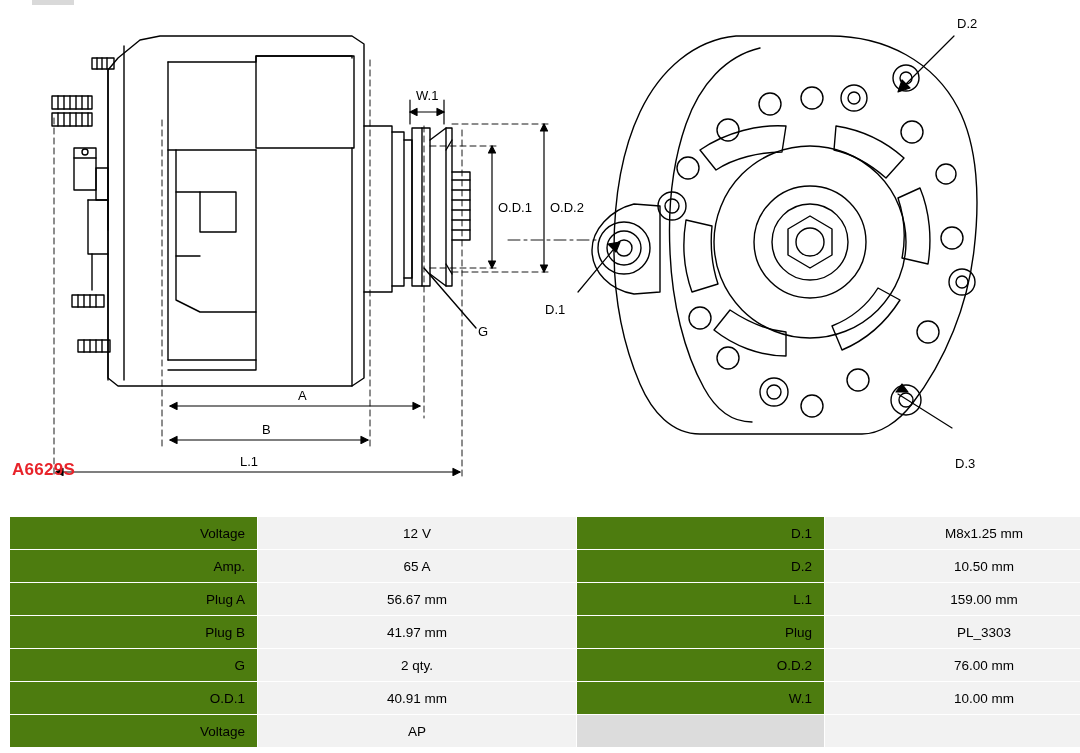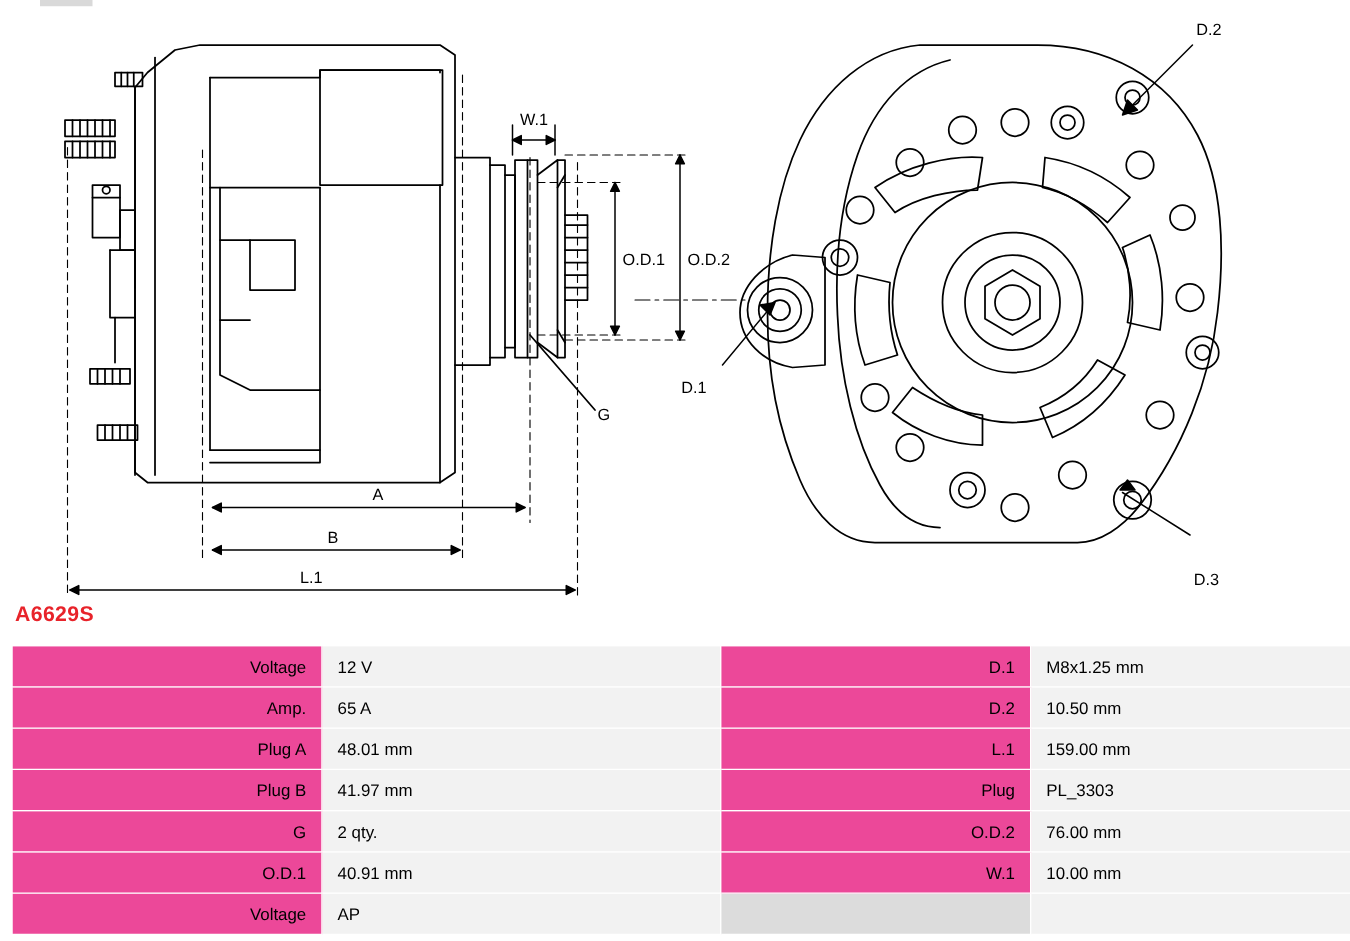--- a/index.html
+++ b/index.html
@@ -23,21 +23,21 @@
   .drawing {
     position: absolute;
     left: 0;
     top: 0;
     width: 1080px;
     height: 490px;
   }
   .part-number {
     position: absolute;
     left: 12px;
-    top: 482px;
+    top: 460px;
     font-size: 17px;
     font-weight: bold;
     color: #e8232a;
     letter-spacing: 0.3px;
   }
   .spec-table {
     position: absolute;
     left: 9px;
     top: 516px;
     width: 1062px;
@@ -45,27 +45,27 @@
     table-layout: fixed;
   }
   .spec-table td {
     height: 32px;
     font-size: 13.5px;
     padding: 0 12px;
     border: 1px solid #ffffff;
     vertical-align: middle;
   }
   .lbl {
-    background: #ec4899;
+    background: #4d7c0f;
     text-align: right;
     width: 223px;
   }
   .val {
     background: #f2f2f2;
-    text-align: left;
+    text-align: center;
     width: 294px;
   }
   .blank {
     background: #f2f2f2;
   }
   .blank-lbl {
     background: #dcdcdc;
   }
   svg text {
     font-family: "Liberation Sans", sans-serif;
@@ -317,21 +317,21 @@
         <td class="val">M8x1.25 mm</td>
       </tr>
       <tr>
         <td class="lbl">Amp.</td>
         <td class="val">65 A</td>
         <td class="lbl">D.2</td>
         <td class="val">10.50 mm</td>
       </tr>
       <tr>
         <td class="lbl">Plug A</td>
-        <td class="val">48.01 mm</td>
+        <td class="val">56.67 mm</td>
         <td class="lbl">L.1</td>
         <td class="val">159.00 mm</td>
       </tr>
       <tr>
         <td class="lbl">Plug B</td>
         <td class="val">41.97 mm</td>
         <td class="lbl">Plug</td>
         <td class="val">PL_3303</td>
       </tr>
       <tr>

